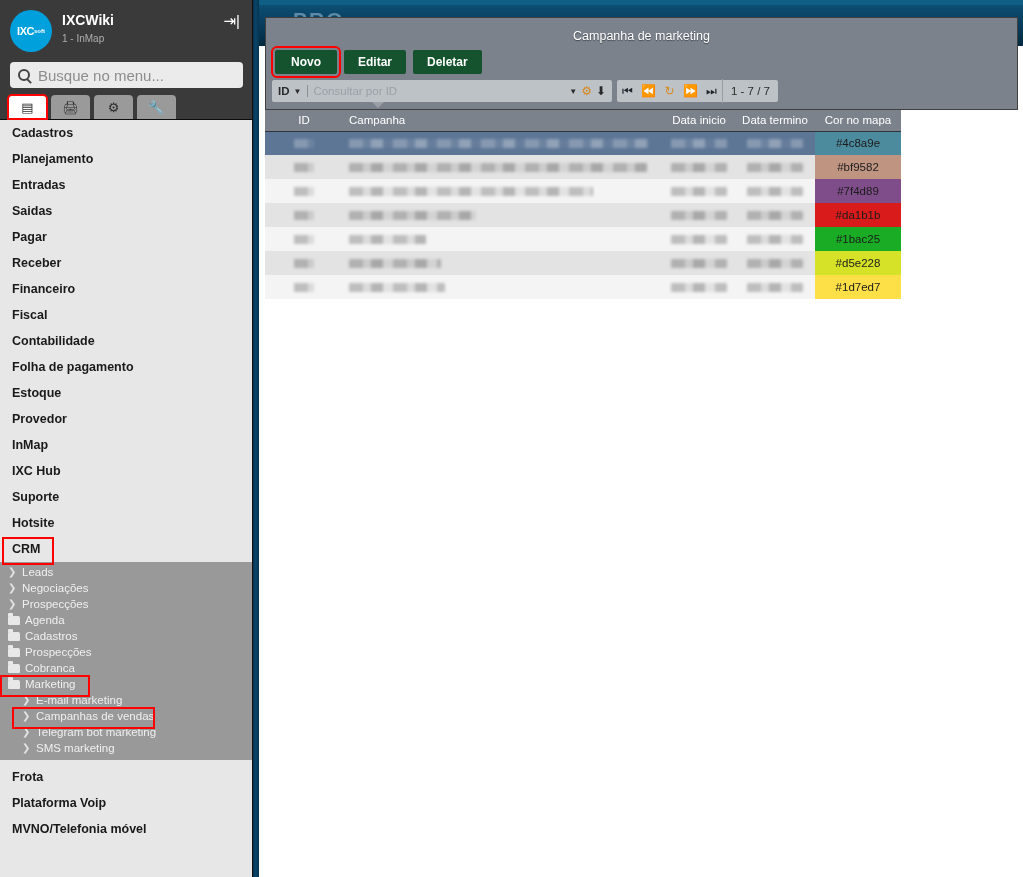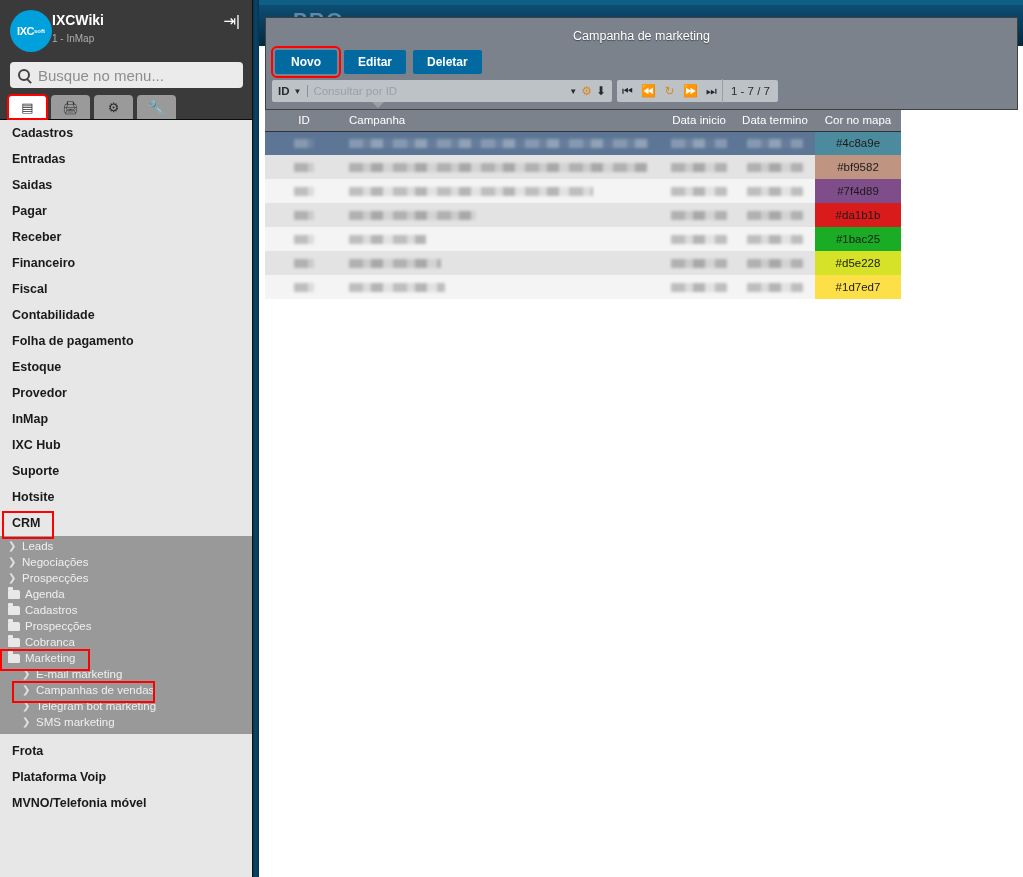--- a/index.html
+++ b/index.html
@@ -37,21 +37,21 @@
   .sidebar {
     position: absolute; left: 0; top: 0; width: 253px; height: 877px;
     background: #e7e7e7;
     border-right: 1px solid #111;
     overflow: hidden;
   }
   .sb-header {
     height: 92px; background: #3a3a3a; position: relative;
     padding: 10px 10px 0 10px;
   }
-  .sb-brandrow { display: flex; align-items: flex-start; }
+  .sb-brandrow { display: flex; align-items: flex-start; gap: 10px; }
   .sb-logo {
     width: 42px; height: 42px; border-radius: 50%;
     background: #00a0dd; flex: 0 0 42px;
     display: flex; align-items: center; justify-content: center;
     position: relative;
   }
   .sb-logo .lg-txt {
     font-size: 11px; font-weight: bold; color: #ffffff;
     letter-spacing: -0.5px; line-height: 1;
   }
@@ -146,21 +146,21 @@
   .modal-title {
     position: absolute; left: 0; right: 0; top: 11px;
     text-align: center; font-size: 12.5px; color: #ffffff;
     text-shadow: 0 1px 1px rgba(0,0,0,.45);
   }
   .modal-btnrow {
     position: absolute; left: 9px; top: 32px; display: flex; gap: 7px;
   }
   .mbtn {
     height: 24px; min-width: 62px; padding: 0 14px;
-    background: #0369a1; color: #ffffff; font-size: 12px; font-weight: bold;
+    background: #14532d; color: #ffffff; font-size: 12px; font-weight: bold;
     border: none; border-radius: 2px; cursor: pointer;
     font-family: inherit; display:flex; align-items:center; justify-content:center;
   }
   .mbtn.hl { outline: 2px solid #ff0000; outline-offset: 2px; }
 
   .querybar {
     position: absolute; left: 6px; top: 62px; width: 340px; height: 22px;
     background: #bdc2c7; border-radius: 2px;
     display: flex; align-items: center; padding: 0 6px; gap: 4px;
   }
@@ -268,20 +268,21 @@
 
     <div class="sb-icons">
       <div class="sb-icon-btn active hl">▤</div>
       <div class="sb-icon-btn">🖨</div>
       <div class="sb-icon-btn">⚙</div>
       <div class="sb-icon-btn">🔧</div>
     </div>
 
     <div class="sb-nav">
       <div class="sb-item"><span>Cadastros</span></div>
+      <div class="sb-item"><span>Planejamento</span></div>
       <div class="sb-item"><span>Entradas</span></div>
       <div class="sb-item"><span>Saidas</span></div>
       <div class="sb-item"><span>Pagar</span></div>
       <div class="sb-item"><span>Receber</span></div>
       <div class="sb-item"><span>Financeiro</span></div>
       <div class="sb-item"><span>Fiscal</span></div>
       <div class="sb-item"><span>Contabilidade</span></div>
       <div class="sb-item"><span>Folha de pagamento</span></div>
       <div class="sb-item"><span>Estoque</span></div>
       <div class="sb-item"><span>Provedor</span></div>

